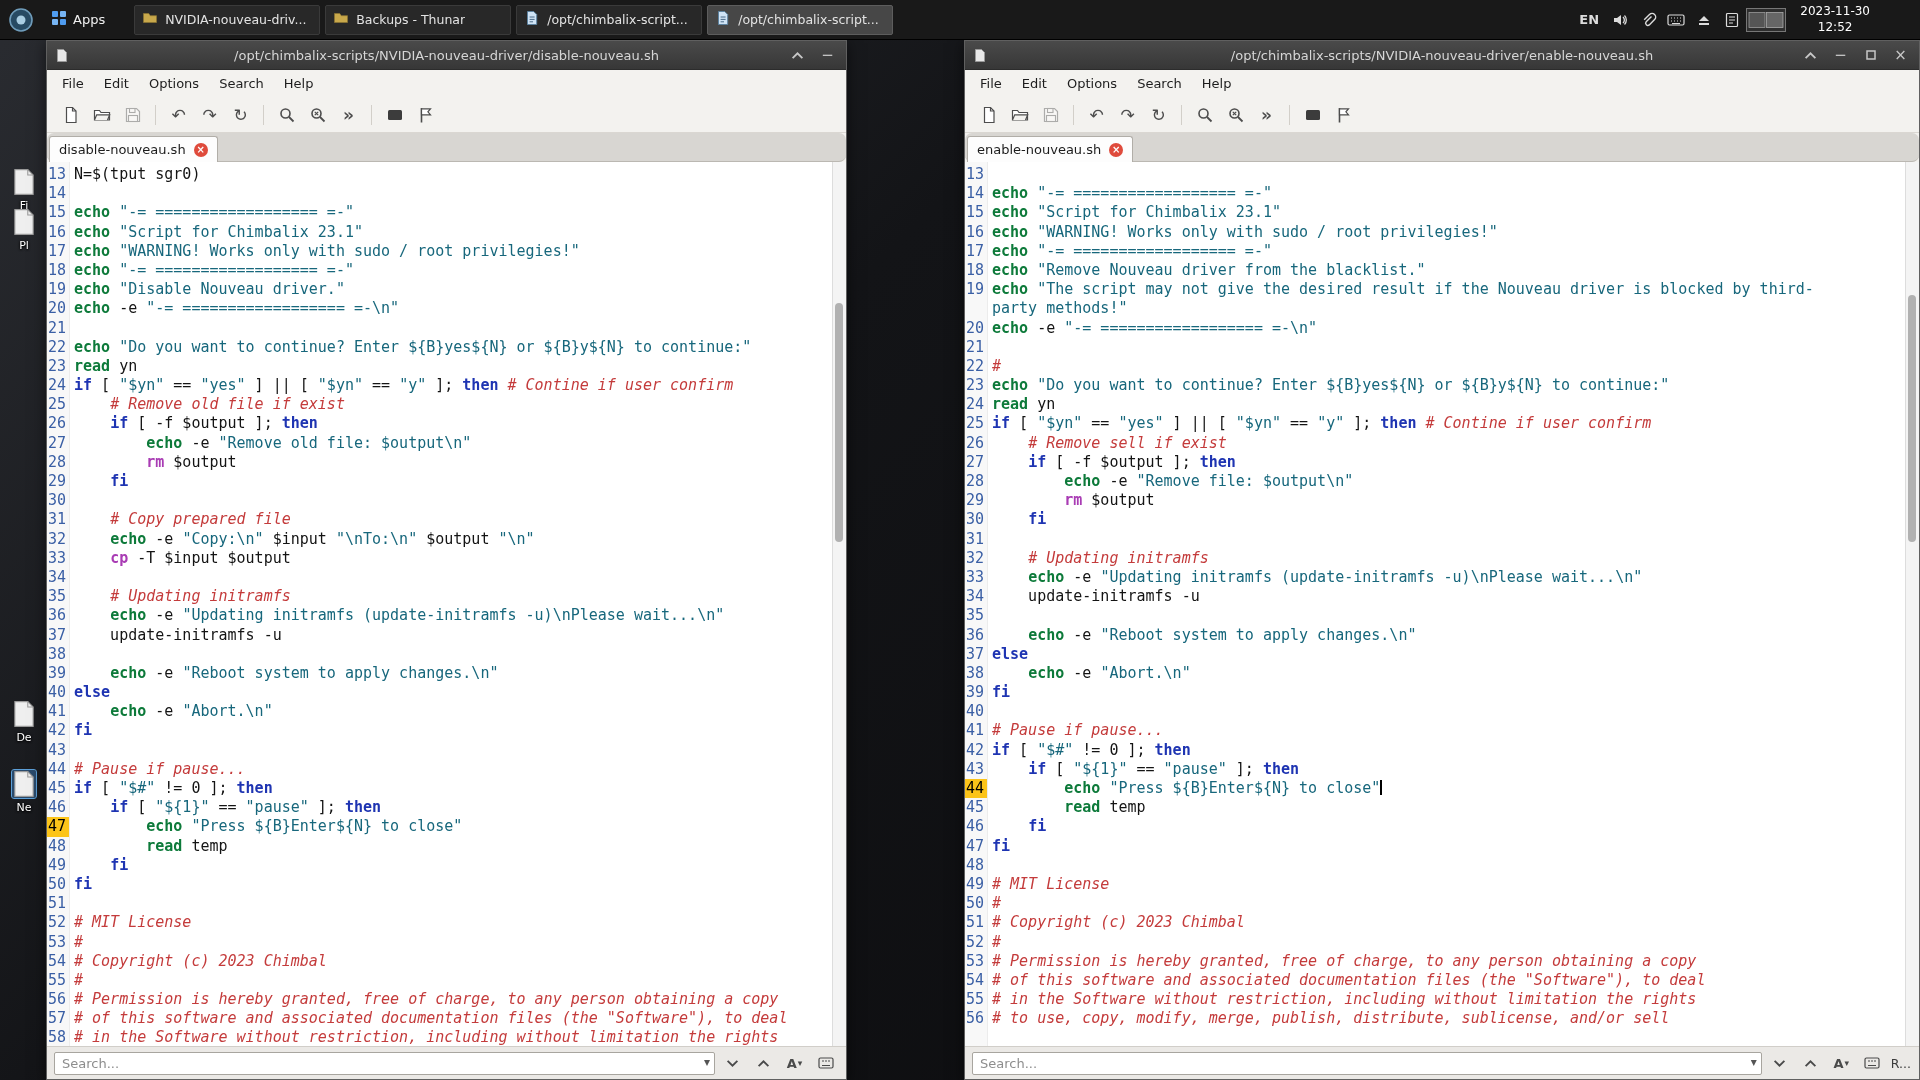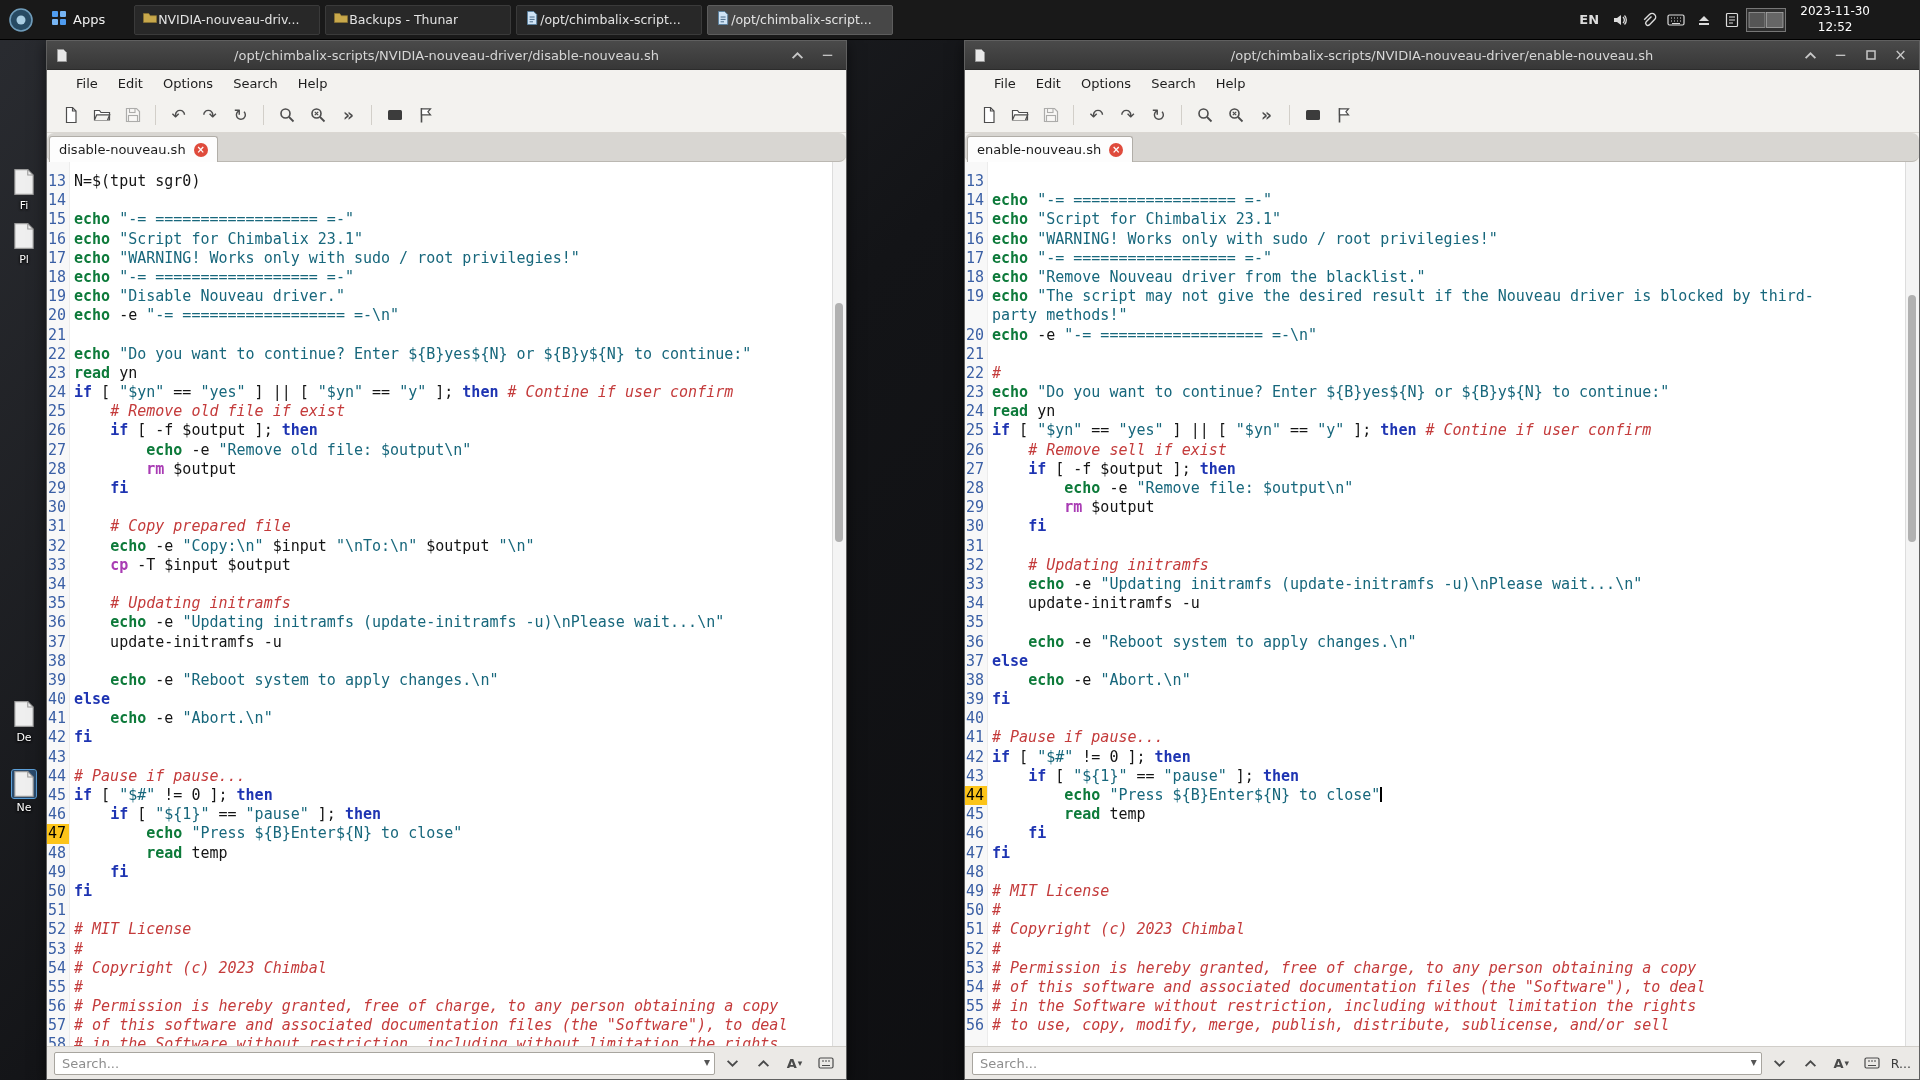--- a/index.html
+++ b/index.html
@@ -9,21 +9,21 @@
 
   
   #taskbar{position:absolute;top:0;left:0;right:0;height:40px;background:#191919;
     border-bottom:1px solid #000;display:flex;align-items:center;gap:6px;padding:0 6px;
     box-sizing:border-box;z-index:50;color:#e8e8e8;}
   .tb-start{width:30px;height:30px;display:flex;align-items:center;justify-content:center;}
   .tb-apps{height:30px;display:flex;align-items:center;gap:6px;padding:0 9px;border-radius:2px;
     font-size:13px;color:#f0f0f0;}
   #tb-windows{display:flex;gap:5px;margin-left:14px;}
   .tb-task{width:186px;height:30px;background:#282828;border:1px solid #3a3a3a;border-radius:2px;
-    display:flex;align-items:center;padding:0 7px;font-size:12.5px;color:#e3e3e3;
+    display:flex;align-items:center;gap:7px;padding:0 7px;font-size:12.5px;color:#e3e3e3;
     overflow:hidden;white-space:nowrap;box-sizing:border-box;}
   .tb-task.active{background:#474747;border-color:#5d5d5d;}
   .tb-task-label{overflow:hidden;}
   .tb-spacer{flex:1;}
   #tb-tray{display:flex;align-items:center;}
   .tray-item{min-width:28px;height:30px;display:flex;align-items:center;justify-content:center;
     color:#dcdcdc;}
   .tray-label{font-size:13px;font-weight:bold;padding:0 3px;}
   .tb-clock{display:flex;flex-direction:column;align-items:center;justify-content:center;
     font-size:12px;line-height:1.3;color:#fff;margin:0 44px 0 8px;}
@@ -39,37 +39,37 @@
   .ewindow{position:absolute;display:flex;flex-direction:column;background:#f3f2ef;
     border:1px solid #606060;box-sizing:border-box;z-index:10;box-shadow:0 3px 14px rgba(0,0,0,.55);}
   .titlebar{height:28px;flex:0 0 28px;background:linear-gradient(#4a4a4a,#373737);
     display:flex;align-items:center;padding:0 8px;position:relative;border-bottom:1px solid #2c2c2c;}
   .win-icon{display:flex;z-index:2;}
   .title{position:absolute;left:0;right:0;text-align:center;font-size:13px;color:#d6d6d6;
     white-space:nowrap;overflow:hidden;}
   .winbtns{margin-left:auto;display:flex;gap:9px;z-index:2;}
   .wbtn{width:21px;height:19px;display:flex;align-items:center;justify-content:center;
     color:#c7c7c7;font-size:15px;}
-  .menubar{height:27px;flex:0 0 27px;display:flex;align-items:center;padding-left:19px;background:#f3f2ef;}
+  .menubar{height:27px;flex:0 0 27px;display:flex;align-items:center;padding-left:5px;background:#f3f2ef;}
   .menu-item{padding:3px 10px;font-size:13px;color:#1d1d1d;}
   .toolbar{height:35px;flex:0 0 35px;display:flex;align-items:center;padding-left:8px;
     background:#f3f2ef;border-bottom:1px solid #dad7d2;}
   .tb-btn{width:31px;height:28px;display:flex;align-items:center;justify-content:center;color:#4d4d4d;font-size:17px;}
   .tb-btn.dim{opacity:.42;}
   .tb-sep{width:1px;height:20px;background:#d2cfc9;margin:0 7px;}
   .tabbar{height:28px;flex:0 0 28px;background:#d8d6d2;display:flex;align-items:flex-end;
     padding-left:2px;border-bottom:1px solid #bbb8b2;border-radius:7px;}
   .tab{height:26px;background:#fdfdfd;border:1px solid #b1aea8;border-bottom:none;
     border-radius:3px 3px 0 0;display:flex;align-items:center;gap:8px;padding:0 9px;
     font-size:13px;color:#1c1c1c;margin-bottom:-1px;box-sizing:border-box;}
   .tabclose{width:14px;height:14px;border-radius:7px;background:#df4b3c;color:#fff;
     font:bold 10px/14px "DejaVu Sans",sans-serif;text-align:center;}
 
   .editor{flex:1;position:relative;background:#fff;overflow:hidden;}
-  .code{position:absolute;top:0;left:0;right:13px;bottom:0;padding-top:10px;overflow:hidden;
+  .code{position:absolute;top:0;left:0;right:13px;bottom:0;padding-top:3px;overflow:hidden;
     font:15px/19.2px "DejaVu Sans Mono",monospace;
     background:linear-gradient(to right,#f8f8f8 0,#f8f8f8 22px,#ececec 22px,#ececec 23px,#fff 23px);}
   .crow{white-space:pre;height:19.2px;}
   .ln{display:inline-block;width:22px;padding-right:3px;box-sizing:border-box;text-align:right;color:#3a5fa5;}
   .ln.cur{background:#fcc419;color:#000;}
   .lc{padding-left:5px;}
   .caret{display:inline-block;width:2px;height:15px;background:#000;vertical-align:-2px;}
   .tk-p{color:#141414;}
   .tk-k{color:#1e34b2;font-weight:bold;}
   .tk-b{color:#0d7a3a;font-weight:bold;}
@@ -99,21 +99,21 @@
   <div id="desk-icons">
       <div class="dicon-wrap" style="top: 168px;">
         <span class="dicon">
           <svg width="24" height="28" viewBox="0 0 22 26">
             <path d="M2.5 1.5h12l5 5v18h-17z" fill="#efefef" stroke="#9a9a9a"></path>
             <path d="M14.5 1.5v5h5" fill="none" stroke="#9a9a9a"></path>
           </svg>
         </span>
         <span class="dicon-label">Fi</span>
       </div>
-      <div class="dicon-wrap" style="top: 222px; align-items: center;">
+      <div class="dicon-wrap" style="top: 208px; align-items: center;">
         <span class="dicon">
           <svg width="24" height="28" viewBox="0 0 22 26">
             <path d="M2.5 1.5h12l5 5v18h-17z" fill="#efefef" stroke="#9a9a9a"></path>
             <path d="M14.5 1.5v5h5" fill="none" stroke="#9a9a9a"></path>
           </svg>
         </span>
         <span class="dicon-label">Pl</span>
       </div>
       <div class="dicon-wrap" style="top: 700px;">
         <span class="dicon">

